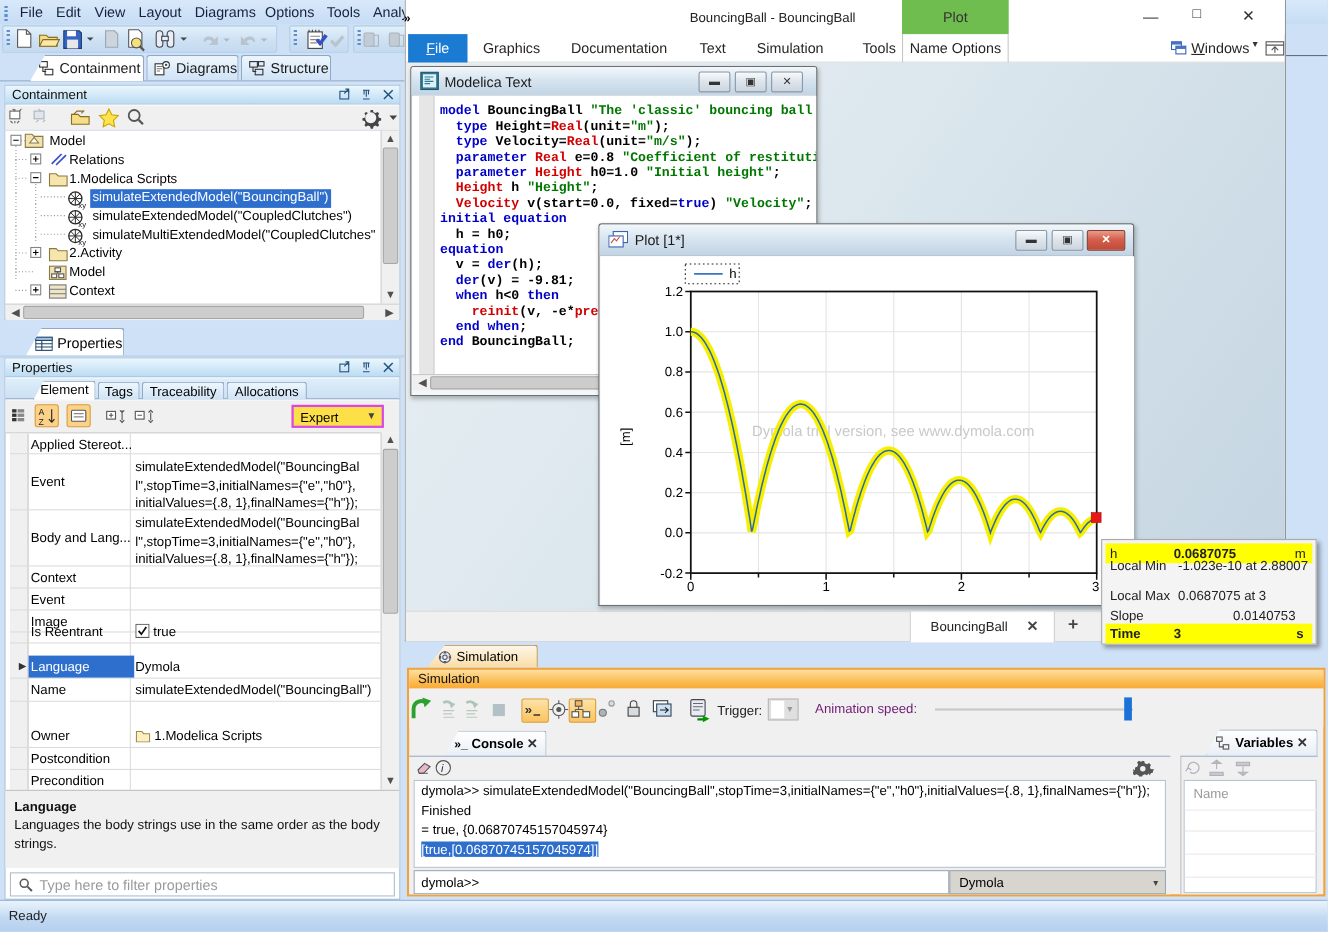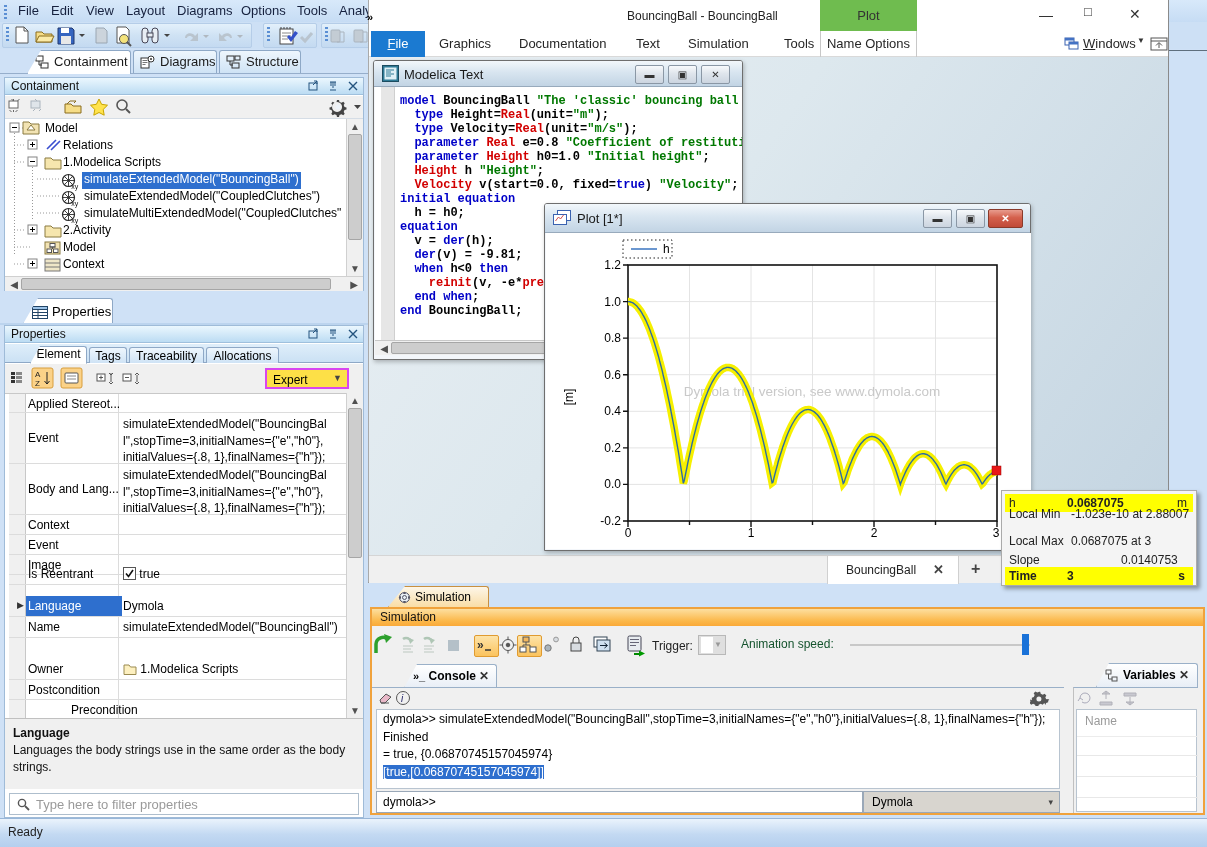--- a/index.html
+++ b/index.html
@@ -326,21 +326,21 @@
       </div>
 <div class="prow" style="top:265px;height:21px;">
         <span class="pname">Owner</span>
         <span class="pval"><svg width="14" height="12" viewBox="0 0 14 12" style="vertical-align:-2px">
             <path d="M1 2 h5 l1.5 2 H13 v7.5 H1z" fill="#fdf0c0" stroke="#9a8a50"></path>
           </svg> 1.Modelica Scripts</span>
       </div>
 <div class="prow" style="top:286px;height:20px;padding-left:28px;">
         <span class="pname">Postcondition</span>
       </div>
-<div class="prow" style="top:306px;height:19px;margin-left:43px;">
+<div class="prow" style="top:306px;height:19px;">
         <span class="pname">Precondition</span>
       </div>
 </div>
 <div class="abs sb" style="left:341px;top:67px;width:17px;height:325px;border-left:1px solid #d0d0d0;">
 <div class="arr" style="height:15px;">▲</div>
 <div class="sbthumb abs" style="left:1px;top:15px;width:14px;height:150px;border-radius:2px;"></div>
 <div class="arr abs" style="left:0;bottom:0;width:16px;">▼</div>
 </div>
 <div class="abs" style="left:0;top:392px;width:358px;height:71px;background:#f0f0f0;border-top:1px solid #c0c0c0;font-size:12px;color:#111;padding:6px 8px 0 8px;line-height:17px;"><b>Language</b><br>Languages the body strings use in the same order as the body<br>strings.</div>
 <div class="abs" style="left:4px;top:467px;width:350px;height:22px;background:#fff;border:1px solid #aebecd;font-size:13px;color:#9a9a9a;padding:3px 0 0 26px;">Type here to filter properties
@@ -408,21 +408,21 @@
           <path d="M258 13.5 h9 m-9 3 h9 m-9 3 h6" stroke="#667"></path>
           <path d="M262 28 h6" stroke="#080" stroke-width="2"></path>
           <path d="M267 24.5 l6 3 -6 3z" fill="#090"></path>
         </g>
 <text x="280" y="24" font-size="12" fill="#222">Trigger:</text>
 </svg>
 <div class="abs" style="left:326px;top:9px;width:28px;height:20px;background:#dfdfdf;border:1px solid #b8b8b8;">
         <span style="position:absolute;right:3px;top:4px;font-size:8px;color:#999;">▼</span>
         <span style="position:absolute;left:2px;top:1px;width:12px;height:16px;background:#fff;"></span>
       </div>
-<span class="abs" style="left:369px;top:11px;font-size:12px;color:#14532d;">Animation speed:</span>
+<span class="abs" style="left:369px;top:11px;font-size:12px;color:#701a75;">Animation speed:</span>
 <div class="abs" style="left:478px;top:18px;width:180px;height:2px;background:#c8c8c8;"></div>
 <div class="abs" style="left:650px;top:8px;width:7px;height:21px;background:#1a72d8;"></div>
 </div>
 
 <div class="contab" style="left:32px;top:55px;width:93px;padding:4px 0 0 8px;"><b style="font-size:11px;">»_</b> <b>Console</b> <span style="position:absolute;right:7px;top:4px;font-weight:bold;color:#333;">✕</span></div>
 <div class="abs" style="left:0;top:78px;width:692px;height:126px;background:#f0f0f0;border-top:1px solid #9ab0c8;">
 <svg width="50" height="20" viewBox="0 0 50 20">
         <path d="M8 12 l6 -6 5 3 -6 6 -4 0z" fill="#e8b8c8" stroke="#555"></path>
         <path d="M9 15 h8" stroke="#555"></path>
         <circle cx="31" cy="10" r="6.5" fill="none" stroke="#555"></circle>

